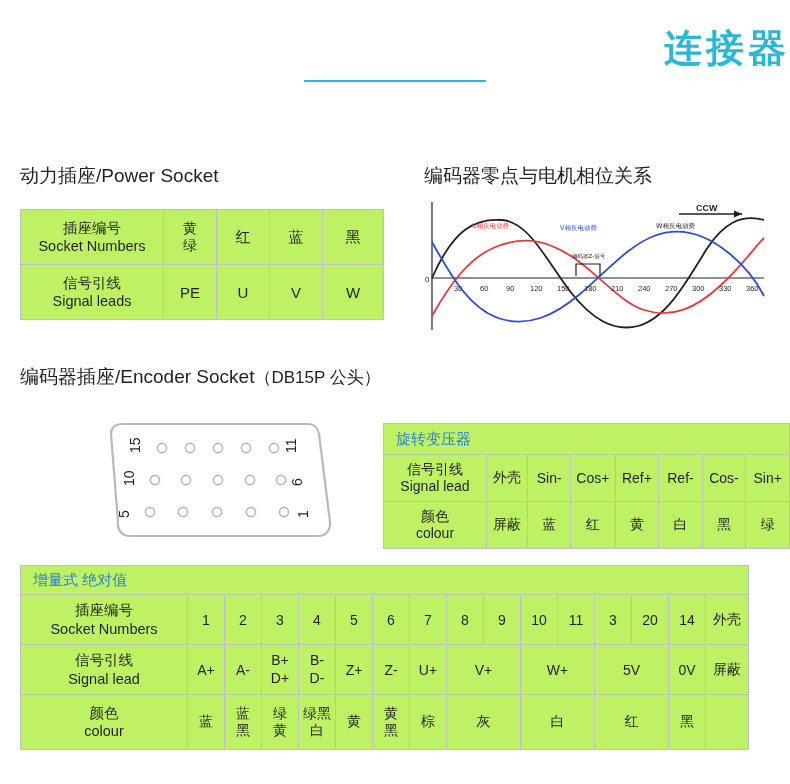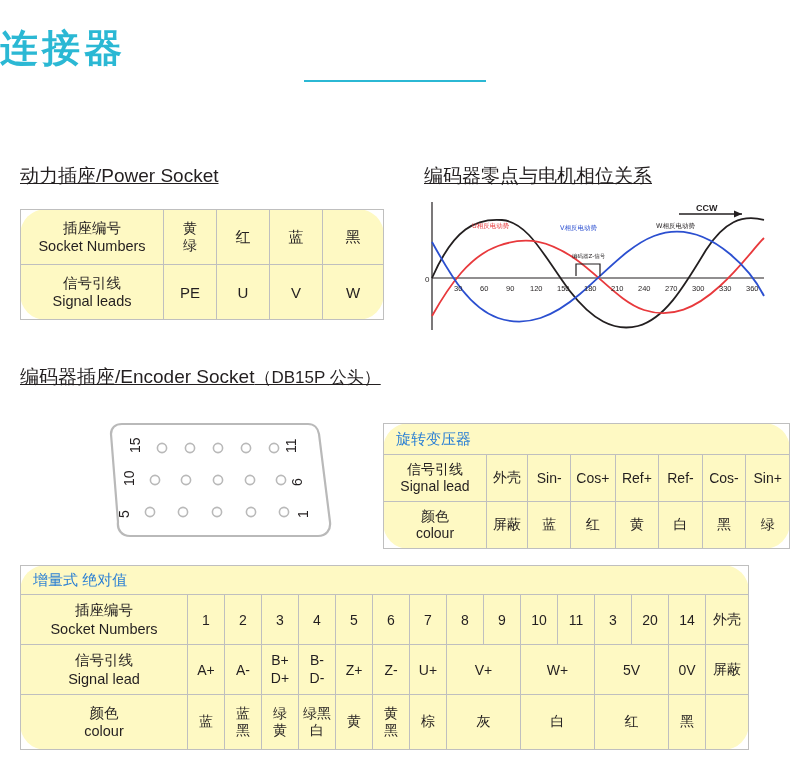--- a/index.html
+++ b/index.html
@@ -7,44 +7,43 @@
     width:790px;height:784px;
     background:#ffffff;
     font-family:"Liberation Sans","DejaVu Sans",sans-serif;
     color:#231f20;
     position:relative;
     overflow:hidden;
   }
   .page{position:relative;width:790px;height:784px;}
 
   
-  .hdr{position:absolute;left:0;top:26px;width:790px;text-align:left;}
+  .hdr{position:absolute;left:0;top:26px;width:790px;text-align:right;}
   .hdr .cn{
     font-size:38px;font-weight:bold;color:#2bb8d4;letter-spacing:4px;
     line-height:44px;
   }
   .hdr .en{
     font-size:19px;color:#2bb8d4;letter-spacing:3px;margin-top:6px;
     line-height:24px;
   }
   .hdr .rule{
     width:182px;height:2px;background:#2bb8d4;margin:10px auto 0 auto;
   }
 
   
   .sect-title{
-    position:absolute;font-size:19px;color:#231f20;white-space:nowrap;text-decoration:underline;
+    position:absolute;font-size:19px;color:#231f20;white-space:nowrap;
   }
   .sect-title .sub{font-size:17px;margin-top:40px;}
 
   
   table.grid{
     border-collapse:collapse;
-    background:#fef9c3;
-    border-radius:26px;
+    background:#bef264;
   }
   table.grid td,table.grid th{
     border:1px solid #bfbfbf;
     text-align:center;
     vertical-align:middle;
     font-weight:normal;
     color:#231f20;
   }
   .two-line{line-height:1.25;}
   .two-line span{display:block;}

